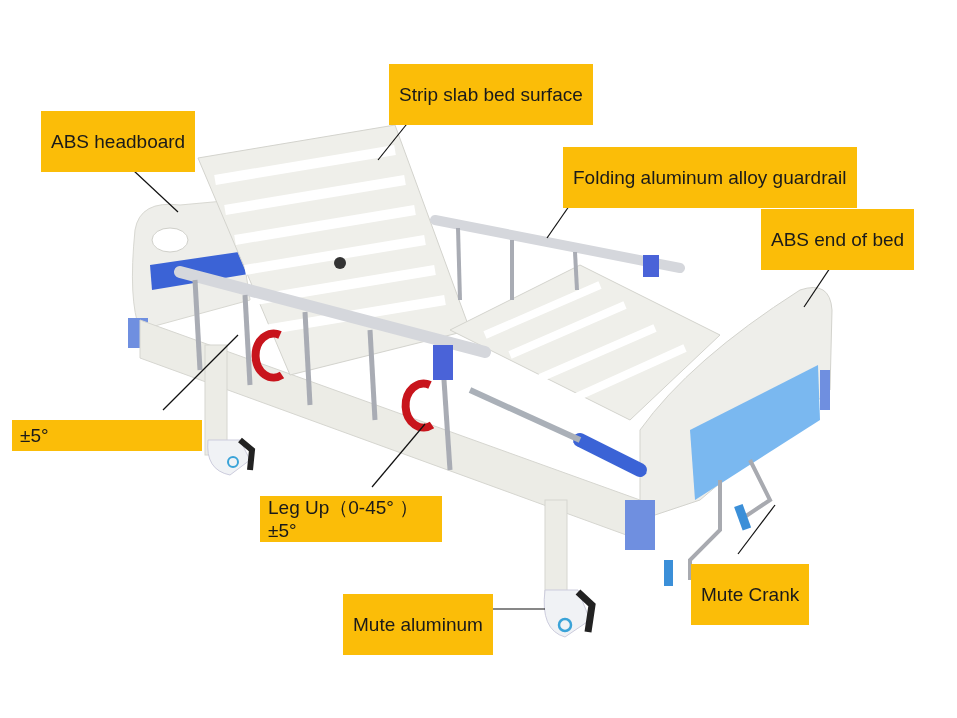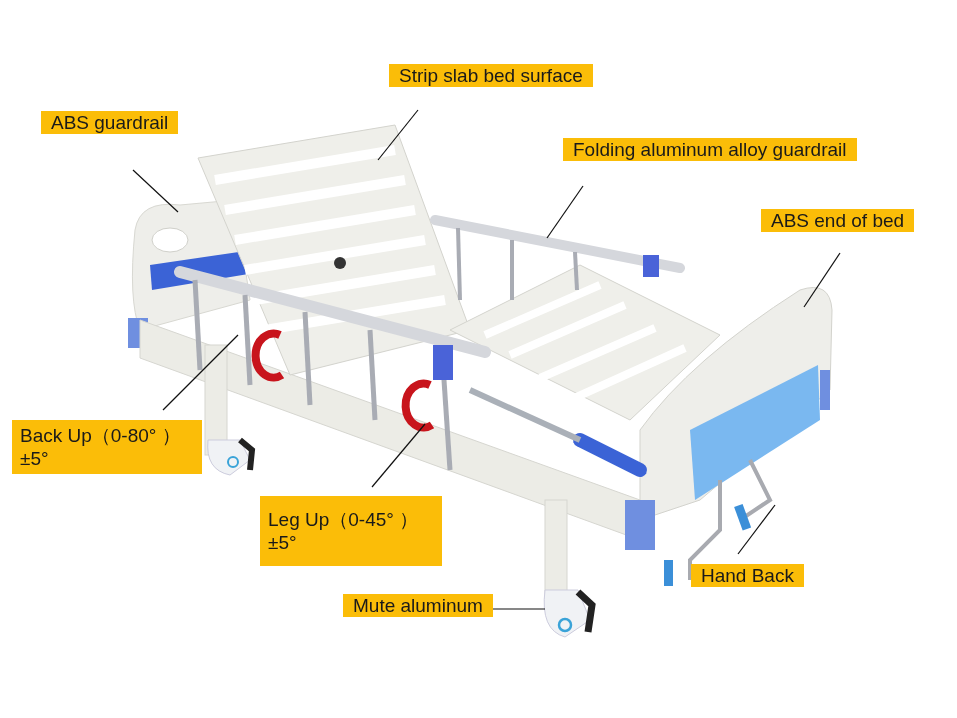--- a/index.html
+++ b/index.html
@@ -1,18 +1,18 @@
 <!DOCTYPE html>
 <html><head>
 <meta charset="utf-8">
 <style>
   html,body{margin:0;padding:0;background:#ffffff;}
   body{width:957px;height:718px;position:relative;overflow:hidden;font-family:"Liberation Sans",sans-serif;}
   .scene{position:absolute;left:0;top:0;width:957px;height:718px;}
-  .label{position:absolute;background:#fbbd08;color:#1a1a1a;font-size:19px;line-height:23px;padding:0 10px;box-sizing:border-box;white-space:nowrap;}
+  .label{position:absolute;background:#fbbd08;color:#1a1a1a;font-size:19px;line-height:23px;padding:19px 10px;box-sizing:border-box;white-space:nowrap;}
   .label .l2{display:block;}
   svg{position:absolute;left:0;top:0;}
 </style>
 </head>
 <body>
 
 <div class="scene">
 <svg width="957" height="718" viewBox="0 0 957 718">
 
   <g>
@@ -97,26 +97,25 @@
     <line x1="583" y1="186" x2="547" y2="238"></line>
     <line x1="840" y1="253" x2="804" y2="307"></line>
     <line x1="238" y1="335" x2="163" y2="410"></line>
     <line x1="425" y1="424" x2="372" y2="487"></line>
     <line x1="775" y1="505" x2="738" y2="554"></line>
     <line x1="493" y1="609" x2="545" y2="609"></line>
   </g>
 </svg>
 </div>
 
-<div class="label" style="left:41px;top:111px;">ABS guardrail</div>
+<div class="label" style="left:41px;top:111px;">ABS headboard</div>
 <div class="label" style="left:389px;top:64px;">Strip slab bed surface</div>
-<div class="label" style="left:563px;top:138px;">Folding aluminum alloy guardrail</div>
+<div class="label" style="left:563px;top:147px;">Folding aluminum alloy guardrail</div>
 <div class="label" style="left:761px;top:209px;">ABS end of bed</div>
 <div class="label" style="left:12px;top:420px;width:190px;padding:4px 8px;">
-  <span class="l2">Back Up（0-80°  ）</span>
   <span class="l2">±5°</span>
 </div>
-<div class="label" style="left:260px;top:496px;width:182px;padding:12px 8px;">
+<div class="label" style="left:260px;top:496px;width:182px;padding:0 8px;">
   <span class="l2">Leg Up（0-45°  ）</span>
   <span class="l2">±5°</span>
 </div>
-<div class="label" style="left:691px;top:564px;">Hand Back</div>
+<div class="label" style="left:691px;top:564px;">Mute Crank</div>
 <div class="label" style="left:343px;top:594px;">Mute aluminum</div>
 
 </body></html>

